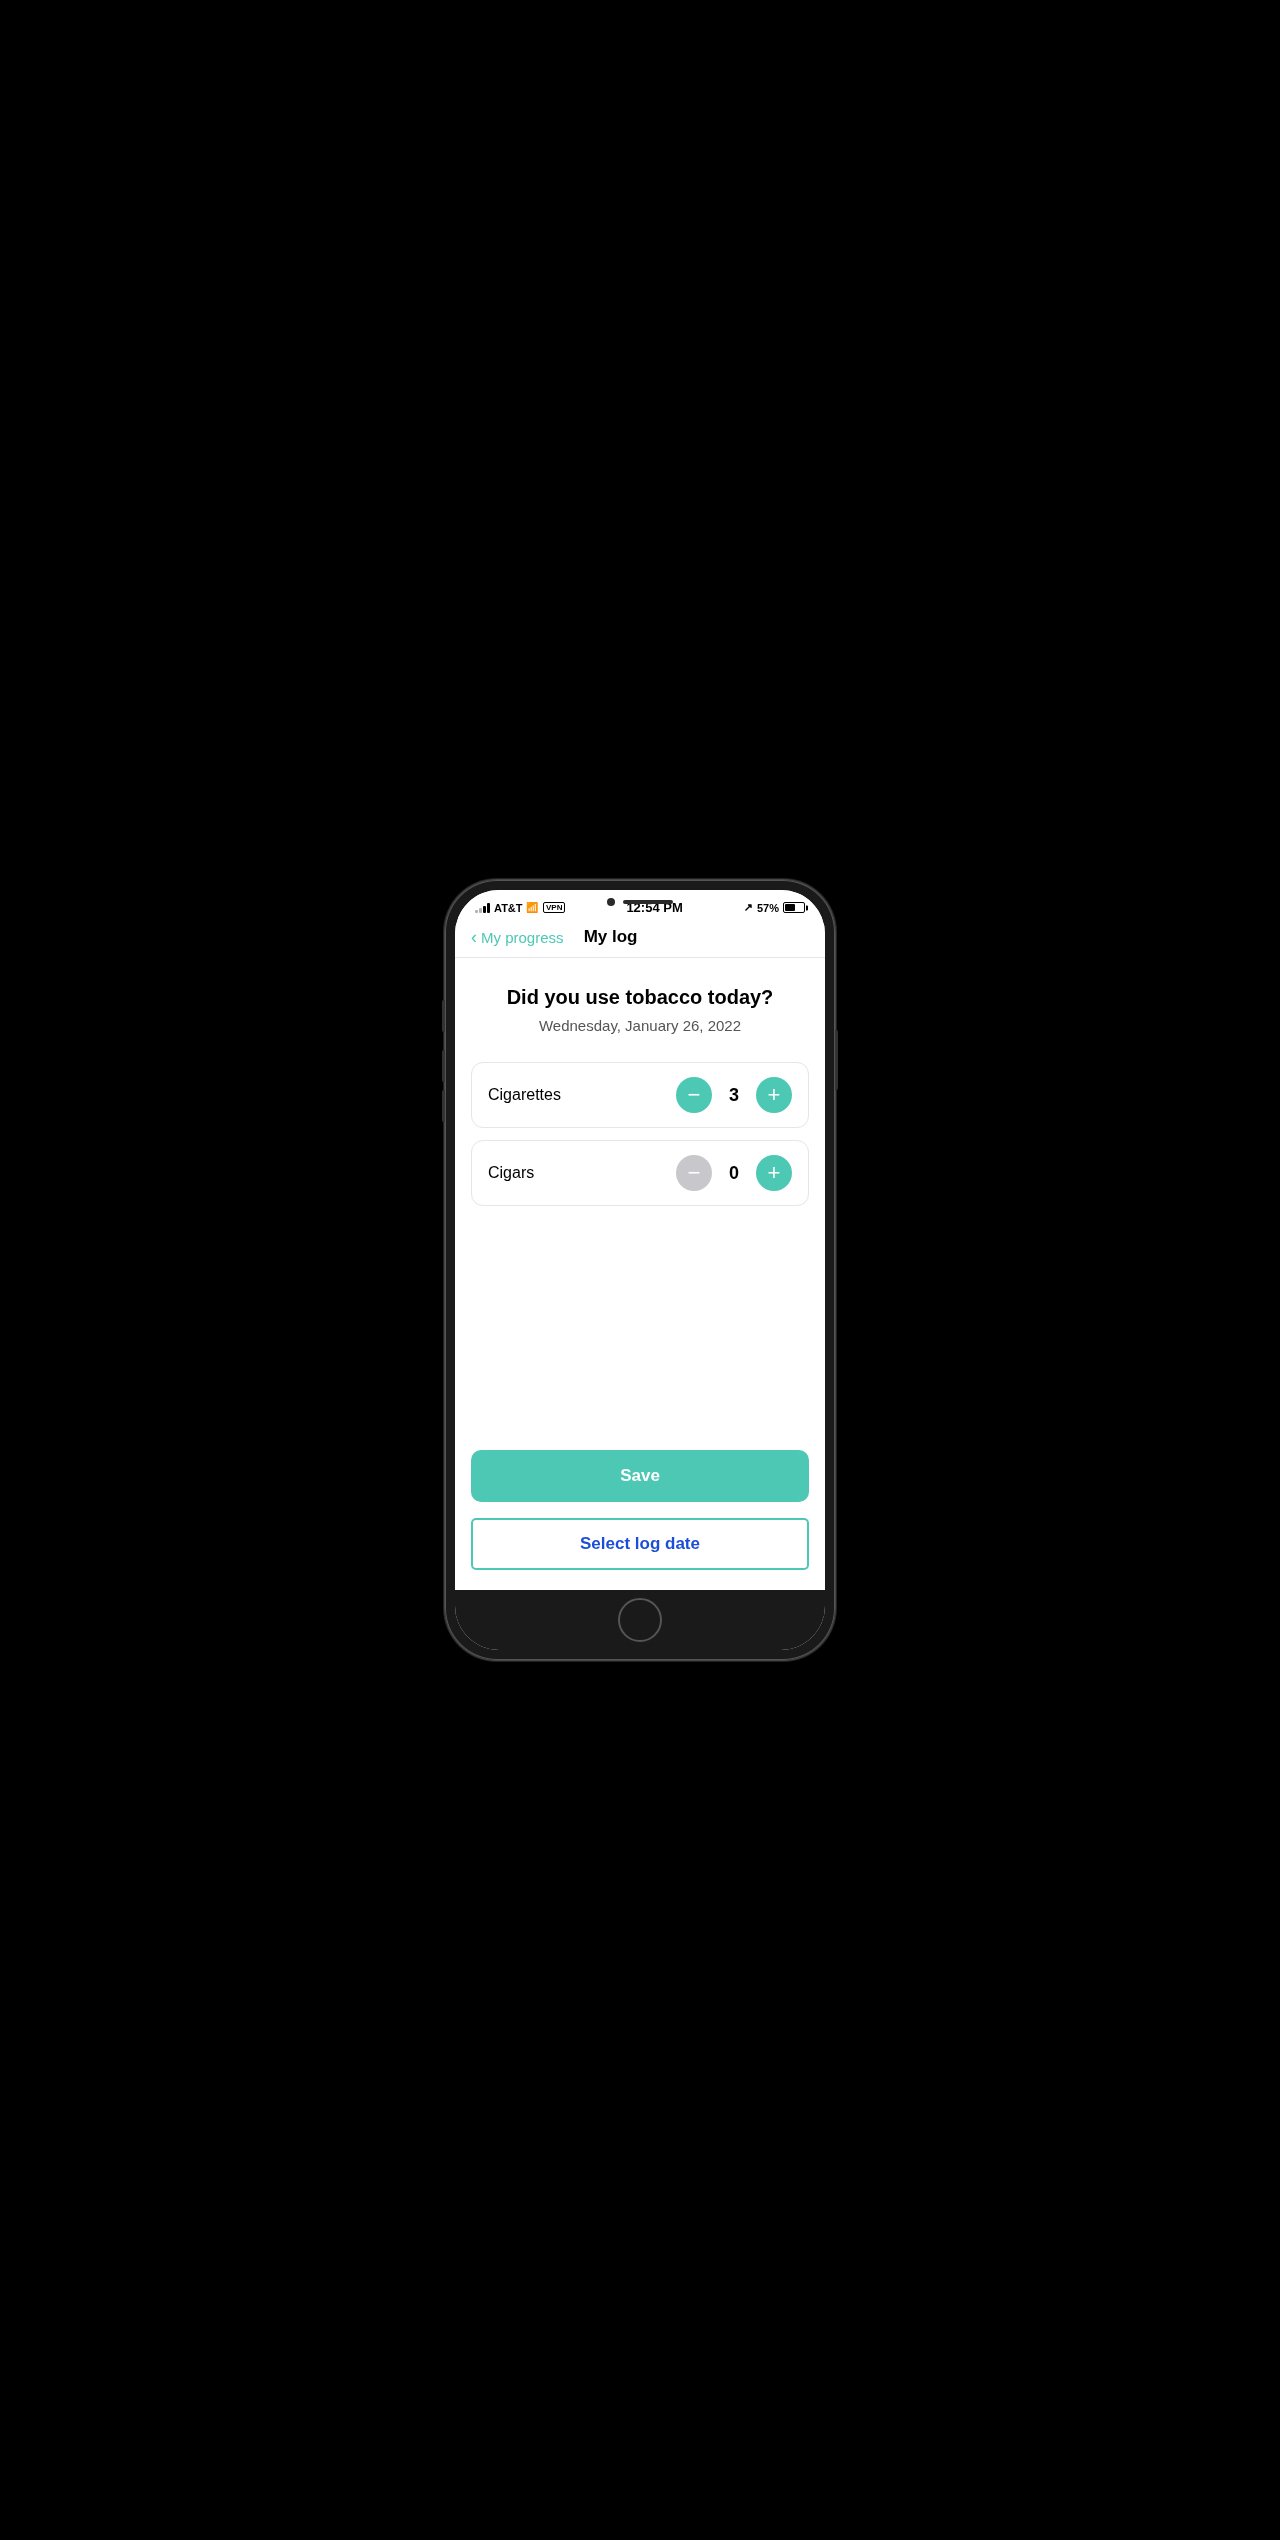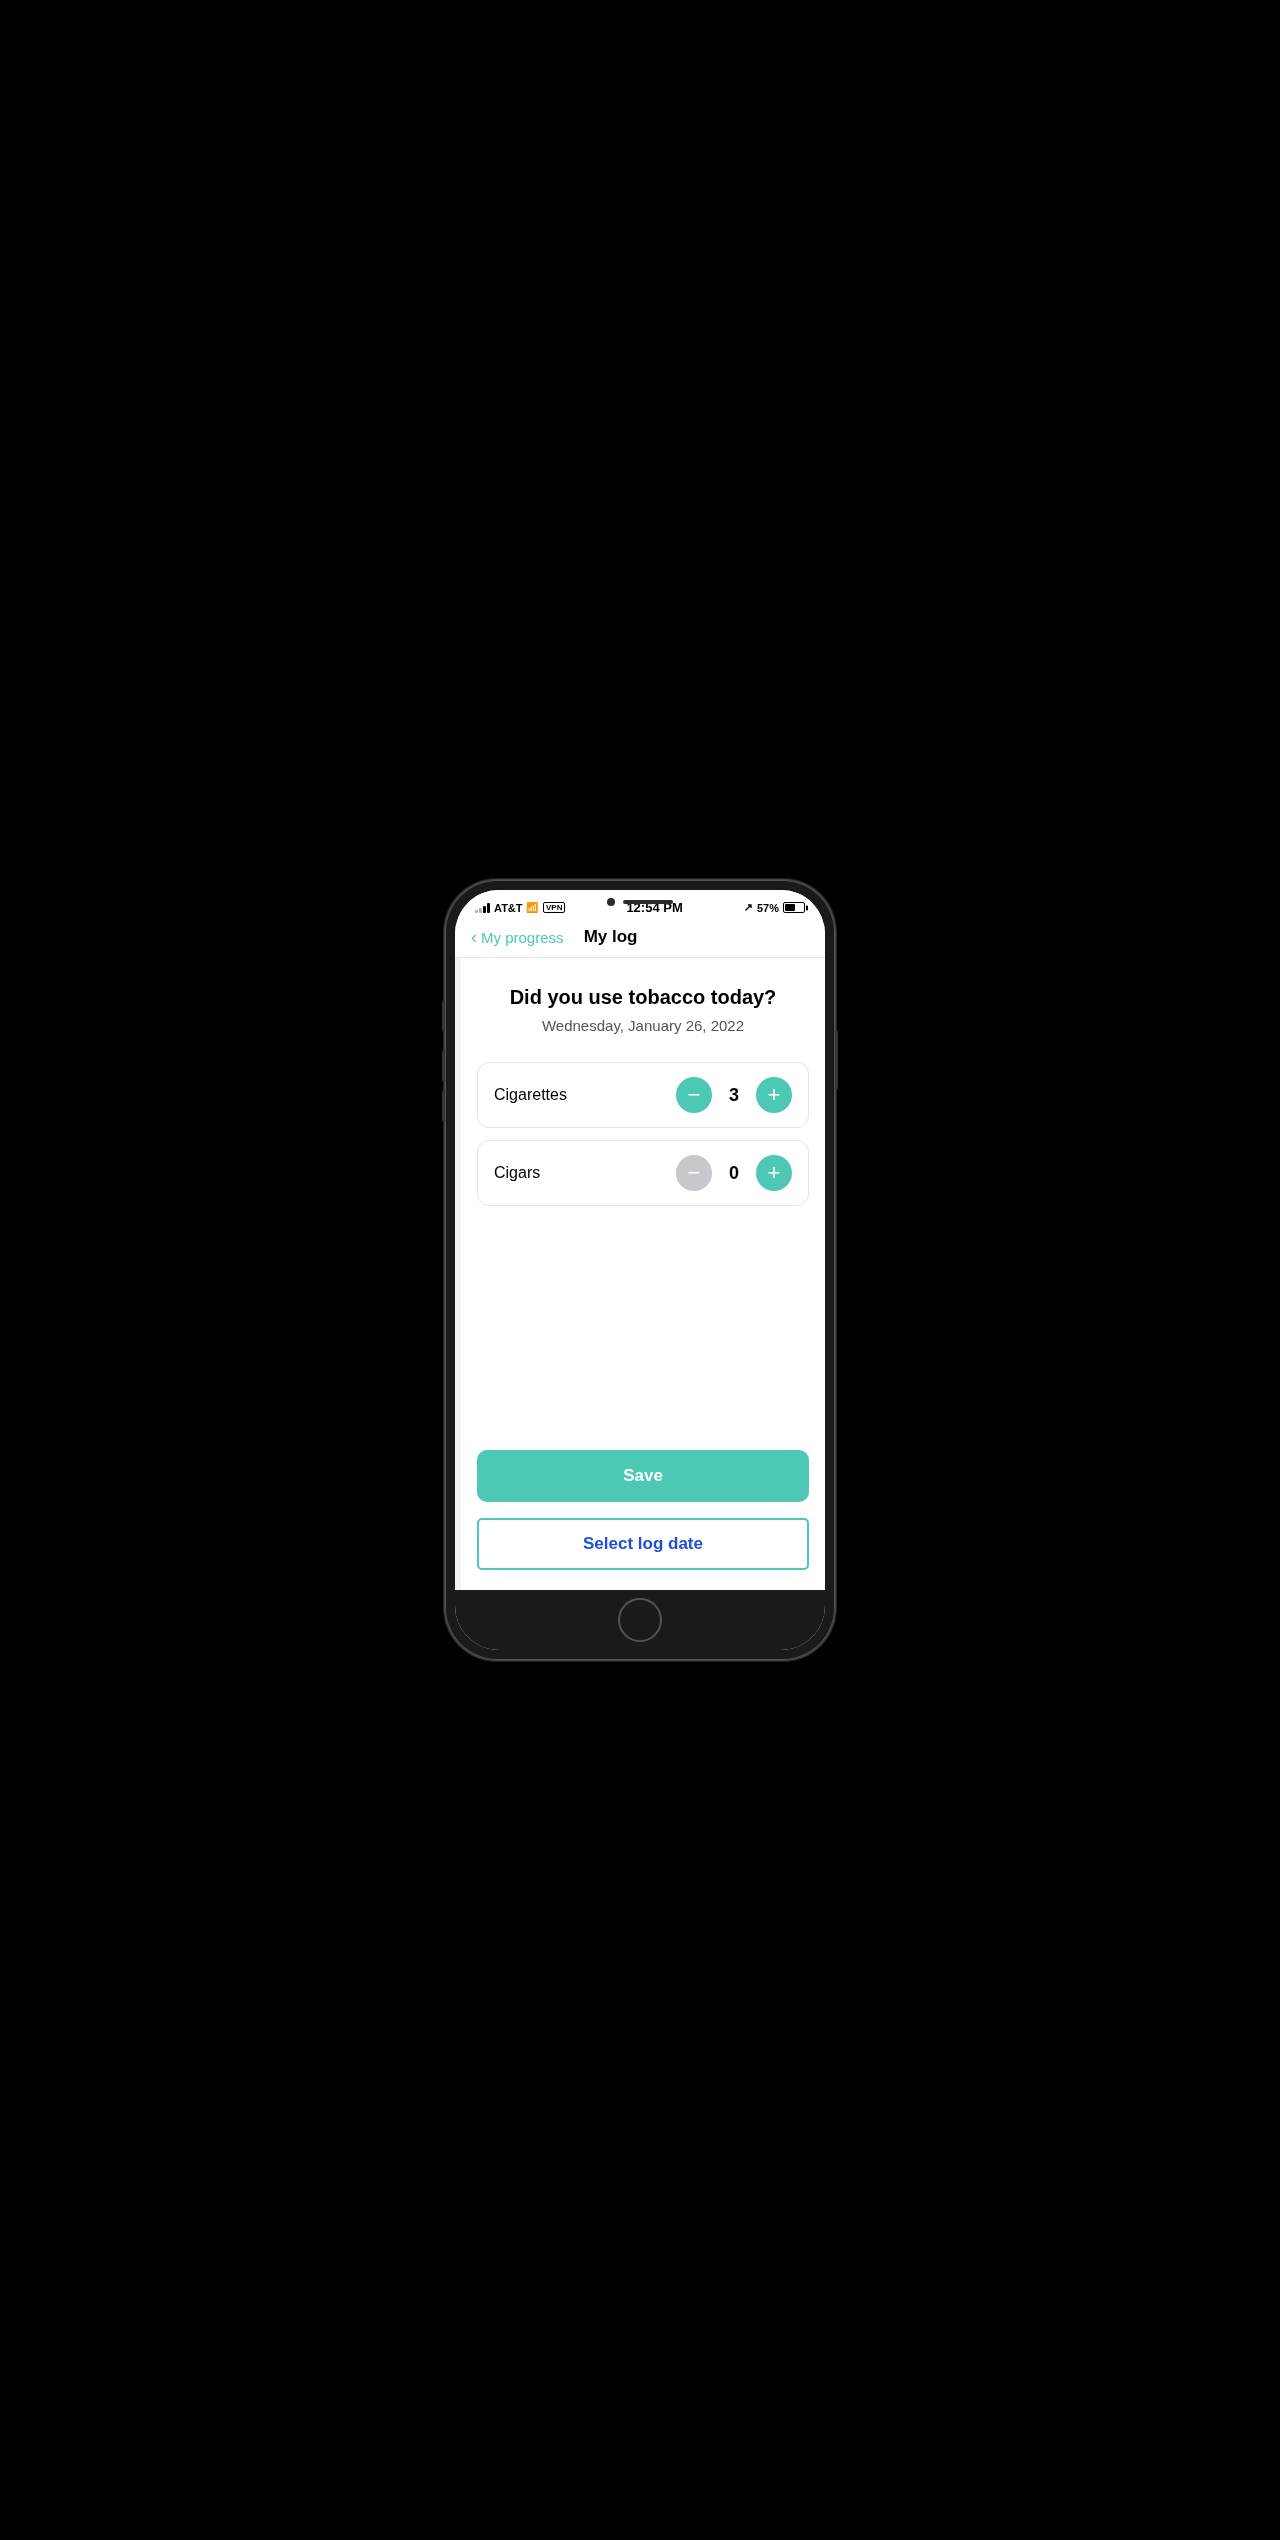--- a/index.html
+++ b/index.html
@@ -192,21 +192,20 @@
       flex: 1;
     }
 
     
     .content {
       flex: 1;
       background: #f2f2f7;
       overflow-y: auto;
       display: flex;
       flex-direction: column;
-      margin-left: 6px;
     }
 
     .main-white-area {
       background: #fff;
       flex: 1;
       display: flex;
       flex-direction: column;
     }
 
     .question-section {

